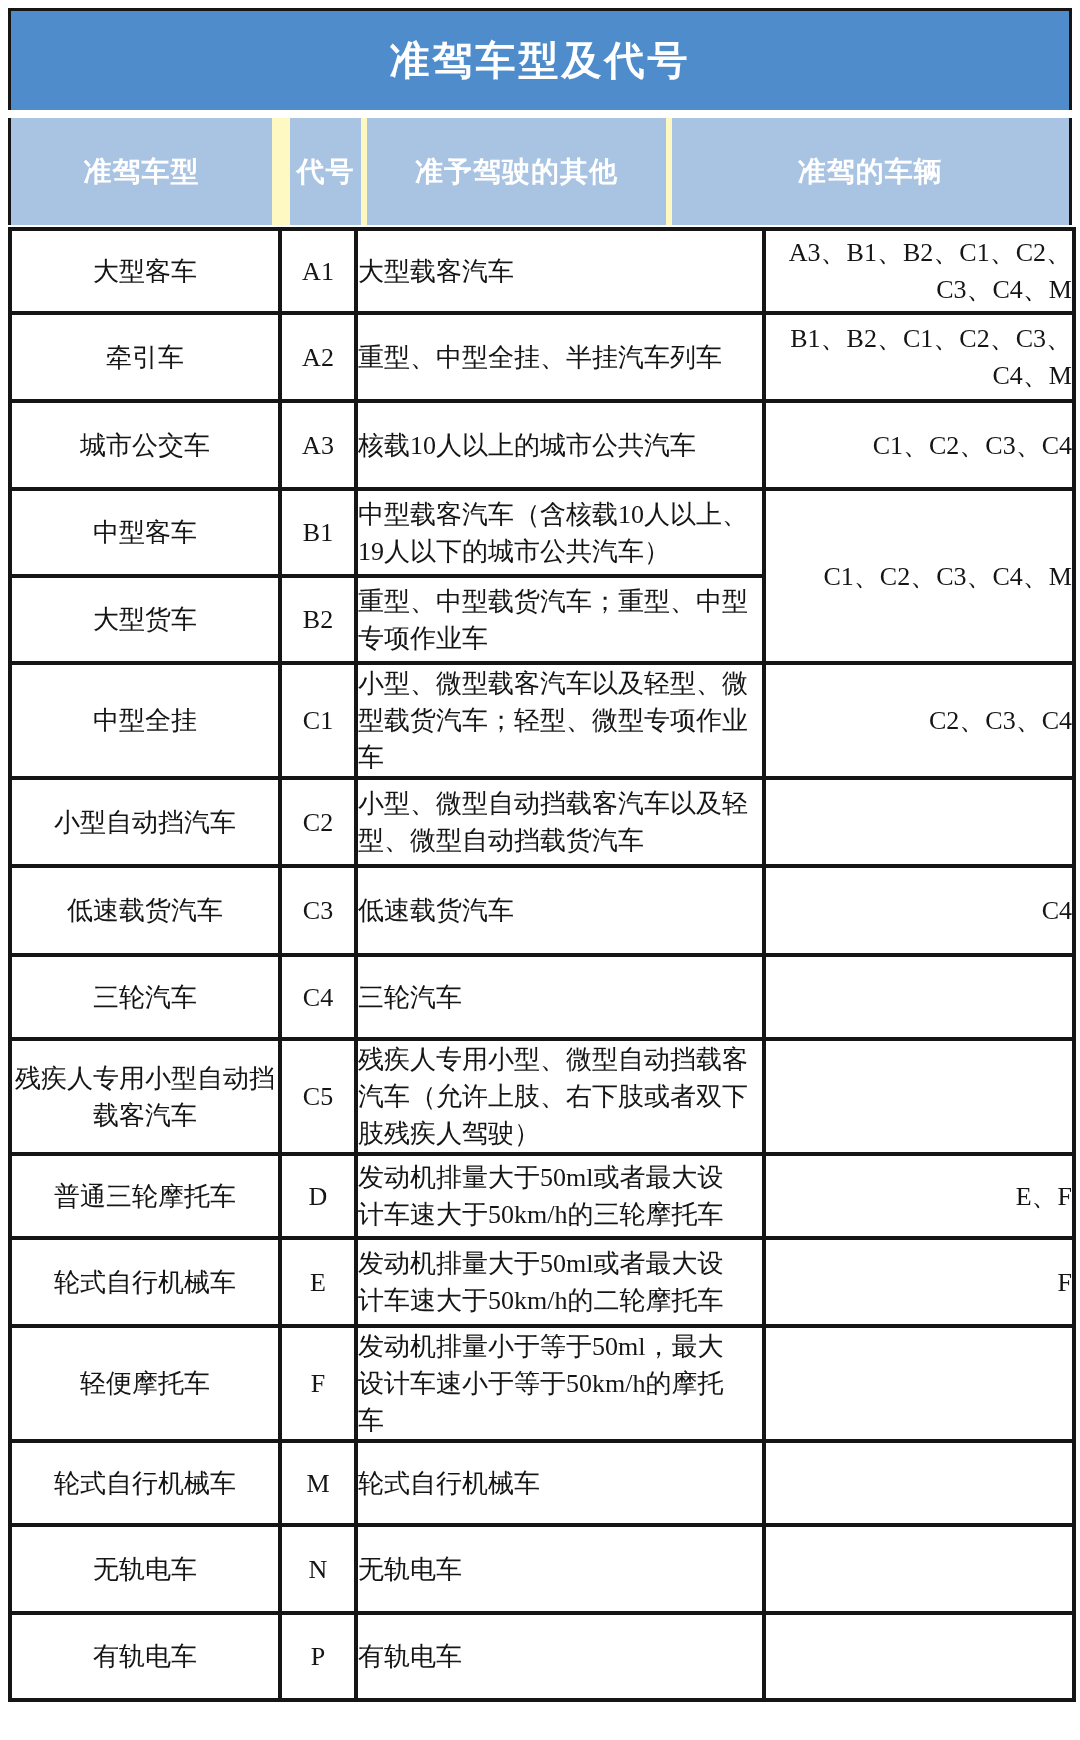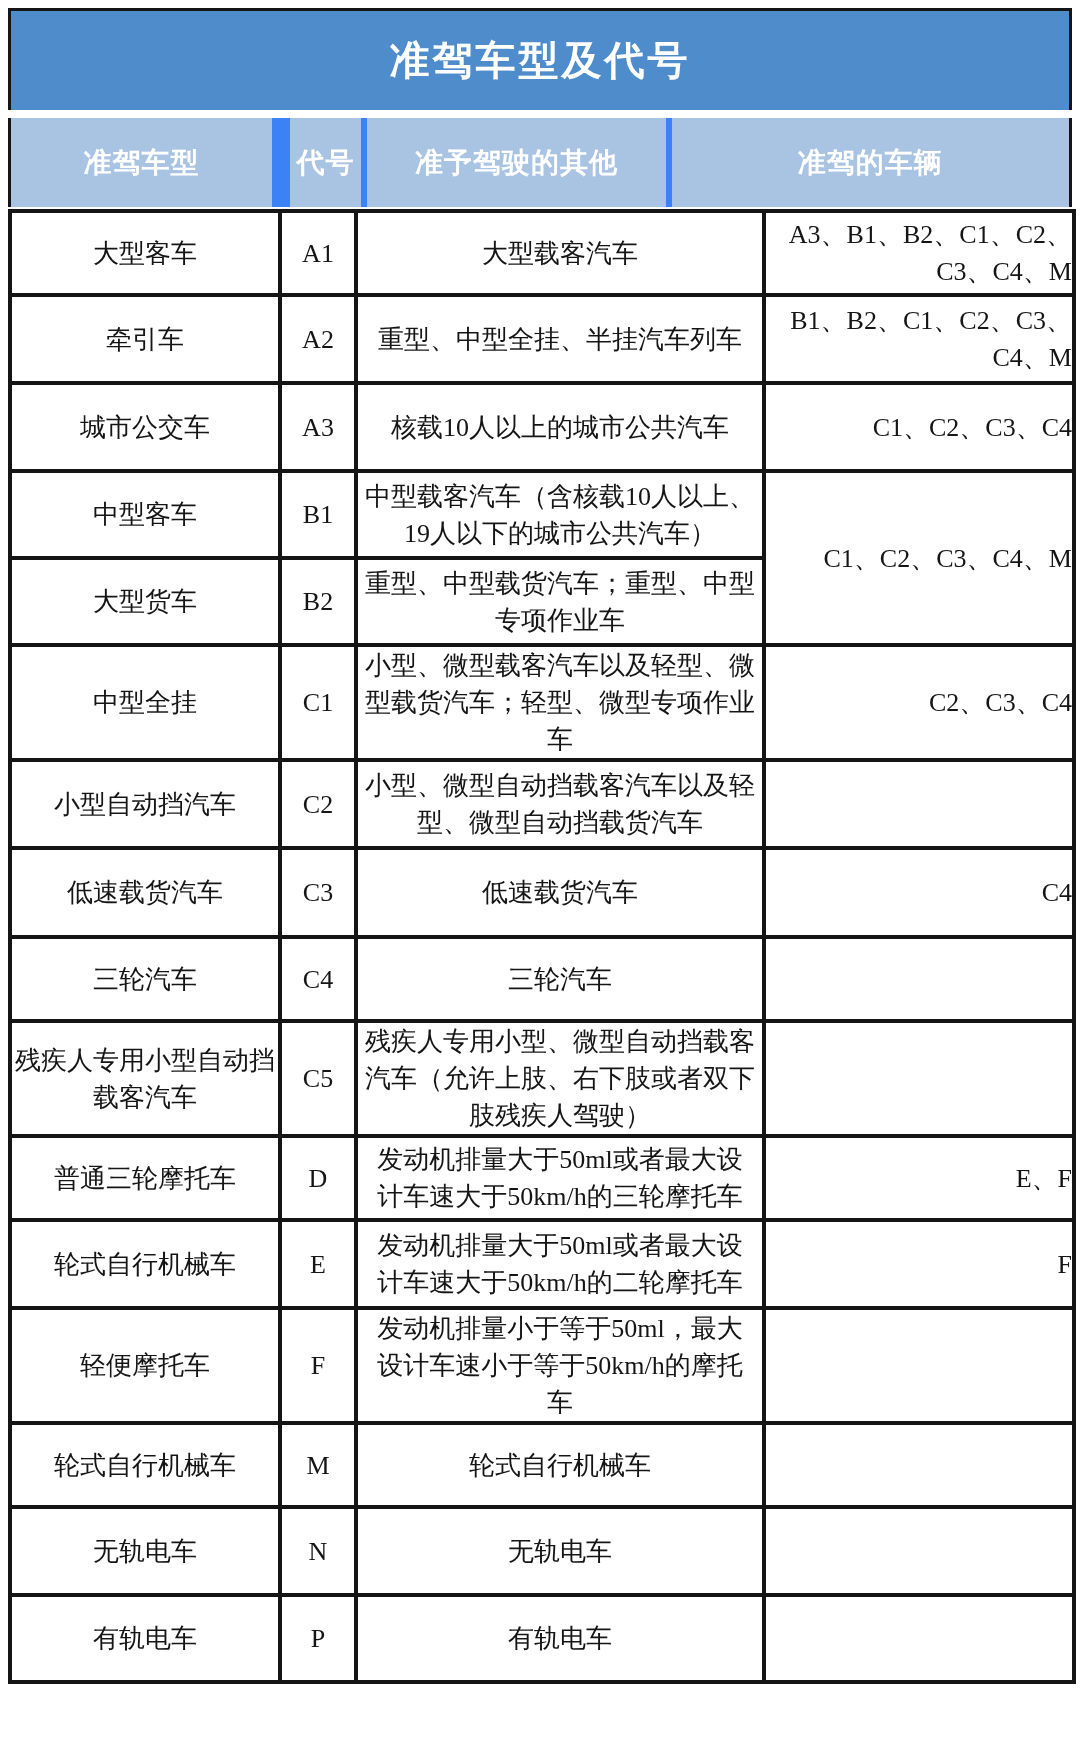--- a/index.html
+++ b/index.html
@@ -21,23 +21,23 @@
   }
   .title-bar .title{
     color:#ffffff;
     font-family:"Liberation Sans","DejaVu Sans",sans-serif;
     font-size:40px;font-weight:bold;letter-spacing:3px;
   }
 
   
   .header-row{
     box-sizing:border-box;
-    margin-top:8px;height:89px;width:1064px;
+    margin-top:8px;height:107px;width:1064px;
     display:flex;
-    background:#3b82f6;
+    background:#fef9c3;
     border-left:3px solid #151515;border-right:3px solid #151515;
   }
   .header-cell{
     background:#A9C3E2;
     display:flex;align-items:center;justify-content:center;
     color:#ffffff;
     font-family:"Liberation Sans","DejaVu Sans",sans-serif;
     font-size:28px;font-weight:bold;letter-spacing:1px;
   }
   .hc1{width:264px;}
@@ -56,21 +56,21 @@
     border:4px solid #151515;
     vertical-align:middle;
     font-size:26px;
     line-height:37px;
     white-space:pre-line;
     padding:0;
     overflow:hidden;
   }
   td.c-type{padding-left:6px;text-align:center;}
   td.c-code{text-align:center;font-size:32px;}
-  td.c-veh{padding-left:8px;text-align:center;}
+  td.c-veh{padding-left:8px;text-align:left;}
   td.c-other{padding-left:4px;text-align:right;font-size:28px;line-height:40px;}
 </style>
 </head>
 <body>
 
 <div class="sheet">
 
   <div class="title-bar">
     <div class="title">准驾车型及代号</div>
   </div>

